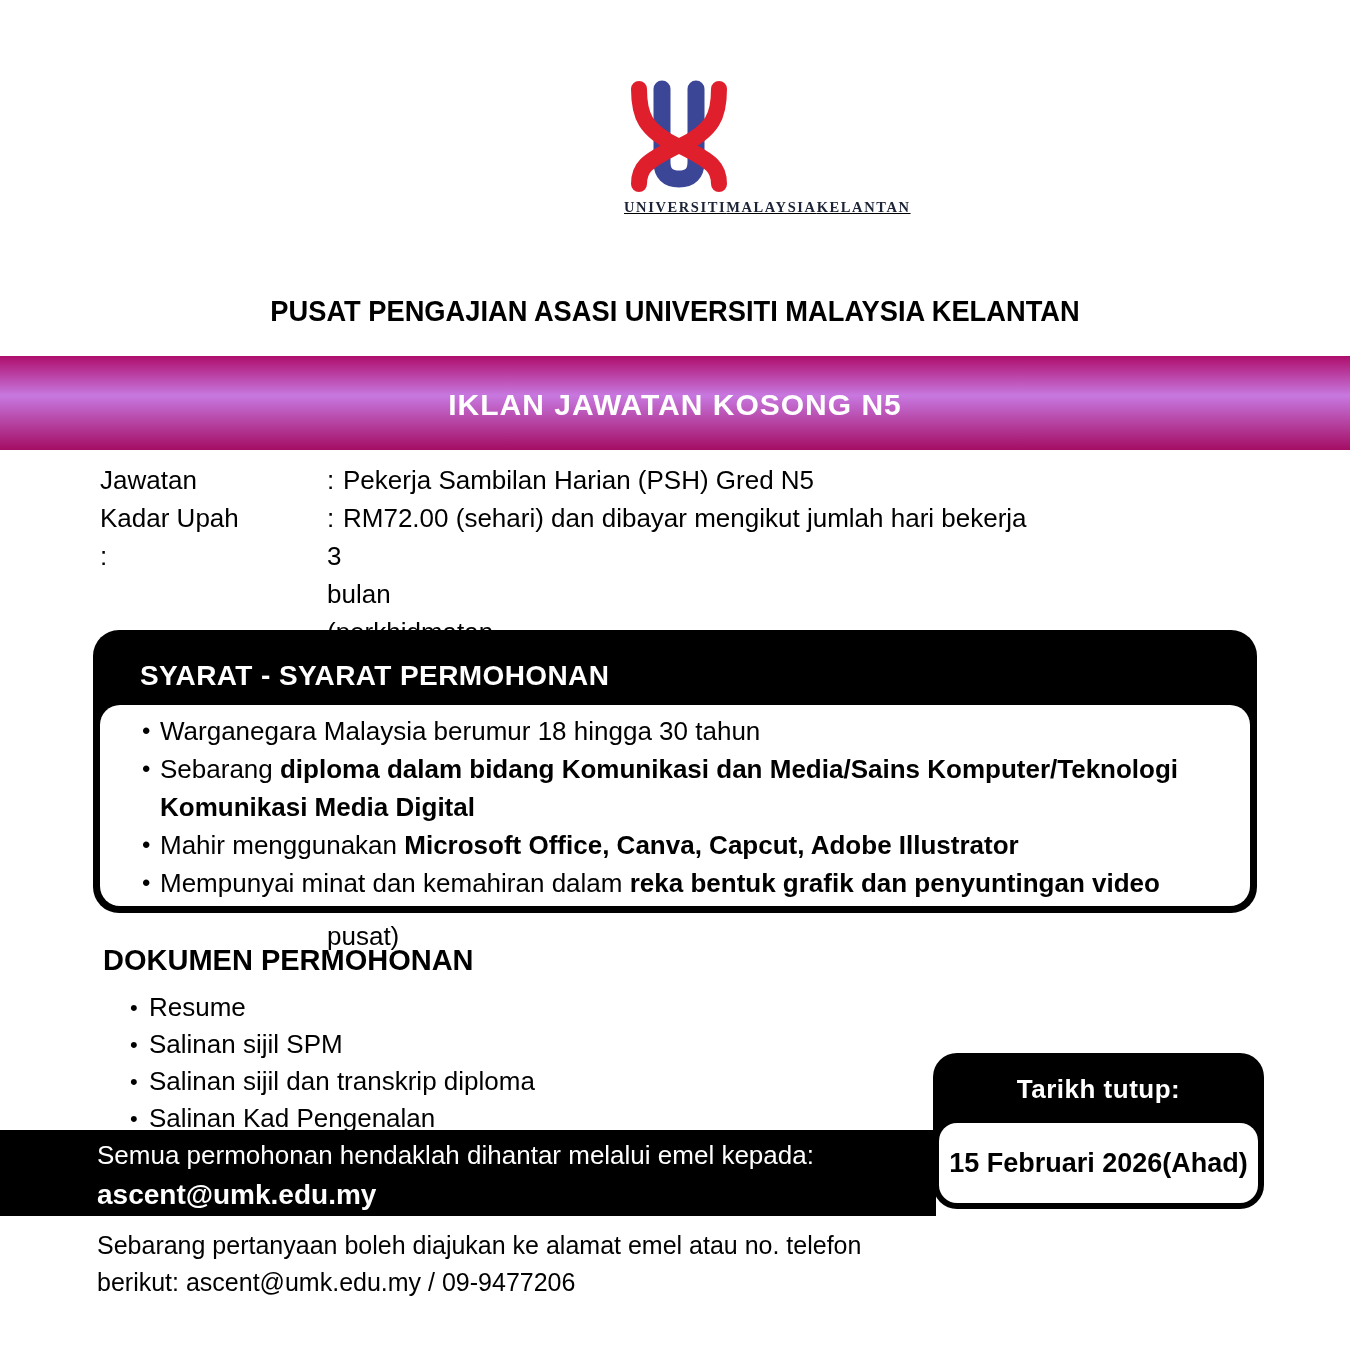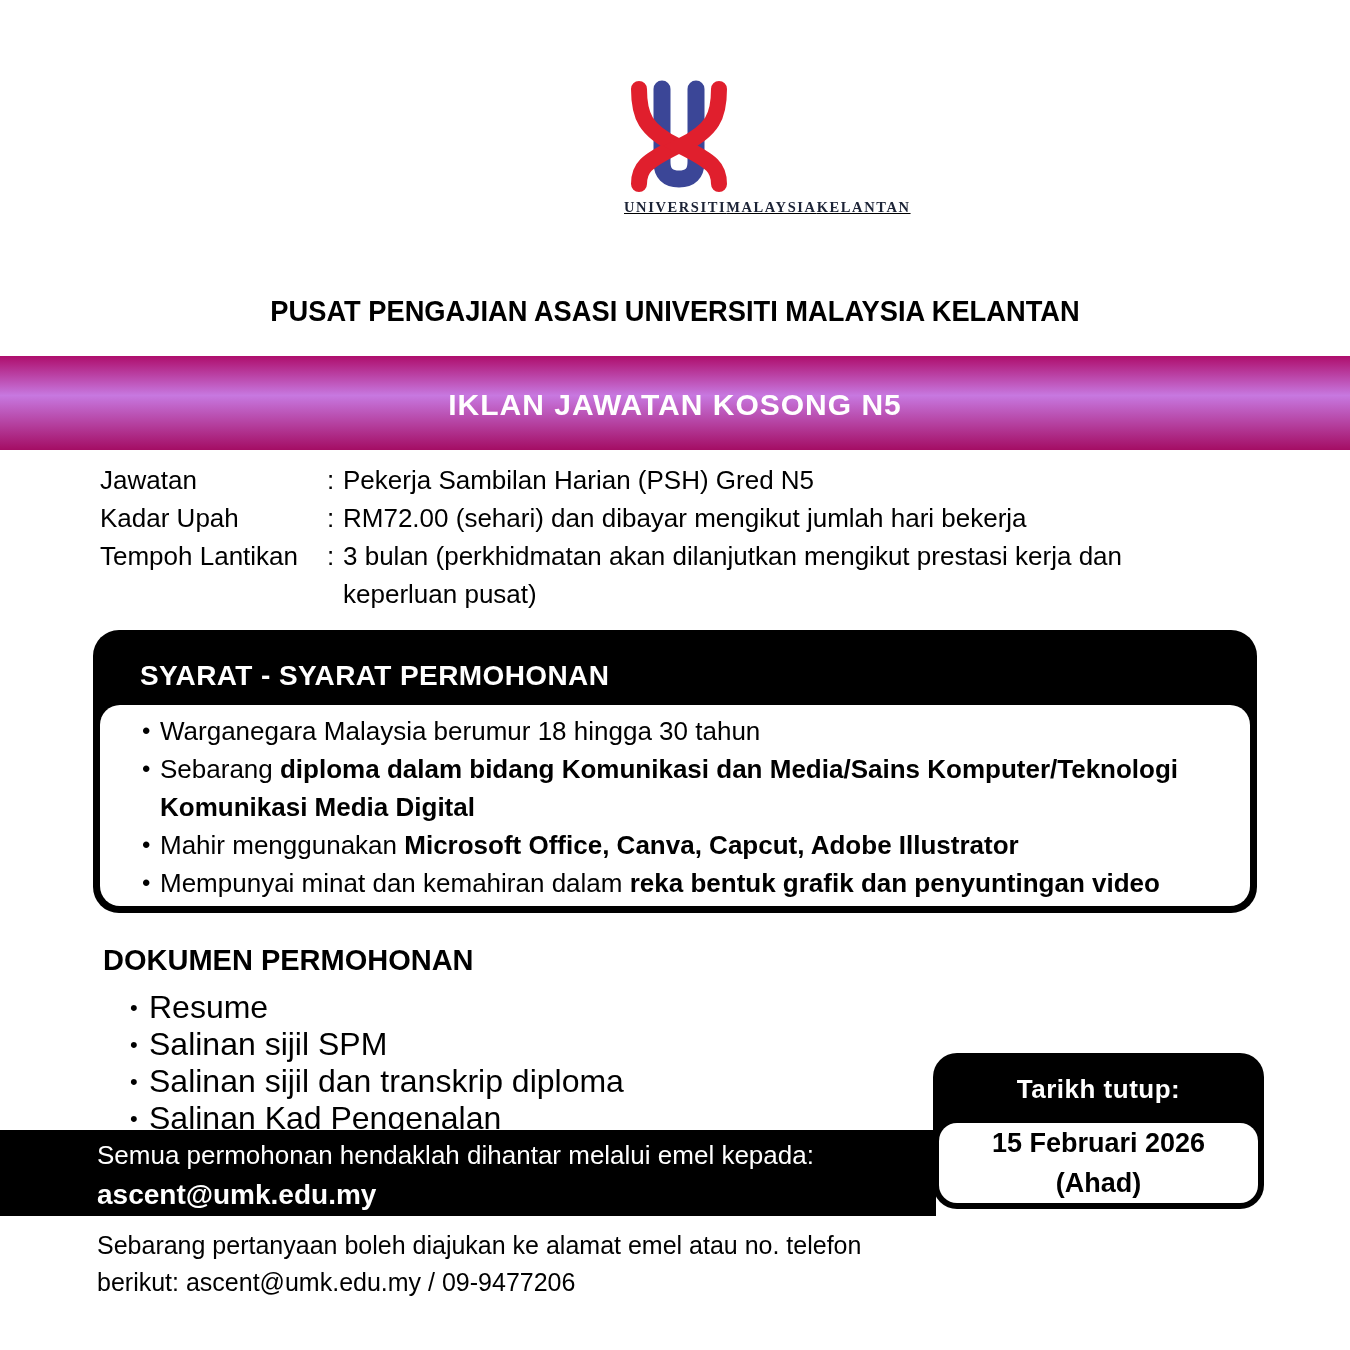--- a/index.html
+++ b/index.html
@@ -42,38 +42,38 @@
     position:absolute;left:7px;right:7px;top:75px;bottom:7px;background:#fff;border-radius:20px;
     padding:7px 8px 0 40px;box-sizing:border-box;
   }
   .syarat-list{margin:0;padding:0;list-style:none;}
   .syarat-list li{position:relative;padding-left:20px;font-size:26px;line-height:38px;}
   .syarat-list li::before{content:"\2022";position:absolute;left:2px;top:0;font-size:24px;}
   
   .dokumen{position:absolute;left:100px;top:944px;width:900px;}
   .dokumen-title{font-size:29px;font-weight:bold;margin:0 0 12px 3px;}
   .dokumen-list{margin:0;padding:0 0 0 30px;list-style:none;}
-  .dokumen-list li{position:relative;padding-left:19px;font-size:32px;line-height:37px;}
+  .dokumen-list li{position:relative;padding-left:19px;font-size:26px;line-height:37px;}
   .dokumen-list li::before{content:"\2022";position:absolute;left:0;top:0;font-size:22px;}
   
   .email-bar{
     position:absolute;left:0;top:1130px;width:936px;height:86px;background:#000;color:#fff;
     padding:5px 0 0 97px;box-sizing:border-box;
   }
   .email-line1{font-size:26px;line-height:40px;}
   .email-line2{font-size:28px;font-weight:bold;line-height:40px;}
   
   .deadline-box{position:absolute;left:933px;top:1053px;width:331px;height:156px;background:#000;border-radius:24px;}
   .deadline-label{
     position:absolute;left:0;top:0;width:100%;height:72px;display:flex;align-items:center;justify-content:center;
     color:#fff;font-size:26px;font-weight:bold;letter-spacing:.5px;
   }
   .deadline-inner{
     position:absolute;left:6px;right:6px;top:70px;bottom:6px;background:#fff;border-radius:18px;
-    display:flex;flex-direction:column;align-items:center;justify-content:center;
+    display:flex;flex-direction:row;align-items:center;justify-content:center;
   }
   .deadline-date,.deadline-day{font-size:27px;font-weight:bold;line-height:40px;color:#000;}
   
   .footer-note{position:absolute;left:97px;top:1227px;width:840px;font-size:25px;line-height:37px;}
 </style>
 </head>
 <body>
 
 <div class="page">
 
@@ -103,21 +103,20 @@
       <span>Jawatan</span>
       <span>:</span>
       <span class="detail-value">Pekerja Sambilan Harian (PSH)  Gred N5</span>
     </div>
     <div class="detail-row">
       <span>Kadar Upah</span>
       <span>:</span>
       <span class="detail-value">RM72.00 (sehari) dan dibayar mengikut jumlah hari bekerja</span>
     </div>
     <div class="detail-row">
-      <span>Tempoh Lantikan</span>
       <span>:</span>
       <span class="detail-value">3 bulan (perkhidmatan akan dilanjutkan mengikut prestasi kerja dan keperluan pusat)</span>
     </div>
   </div>
 
   <div class="syarat-box">
     <div class="syarat-title">SYARAT - SYARAT PERMOHONAN</div>
     <div class="syarat-inner">
       <ul class="syarat-list">
         <li><span>Warganegara Malaysia berumur 18 hingga 30 tahun</span></li>

